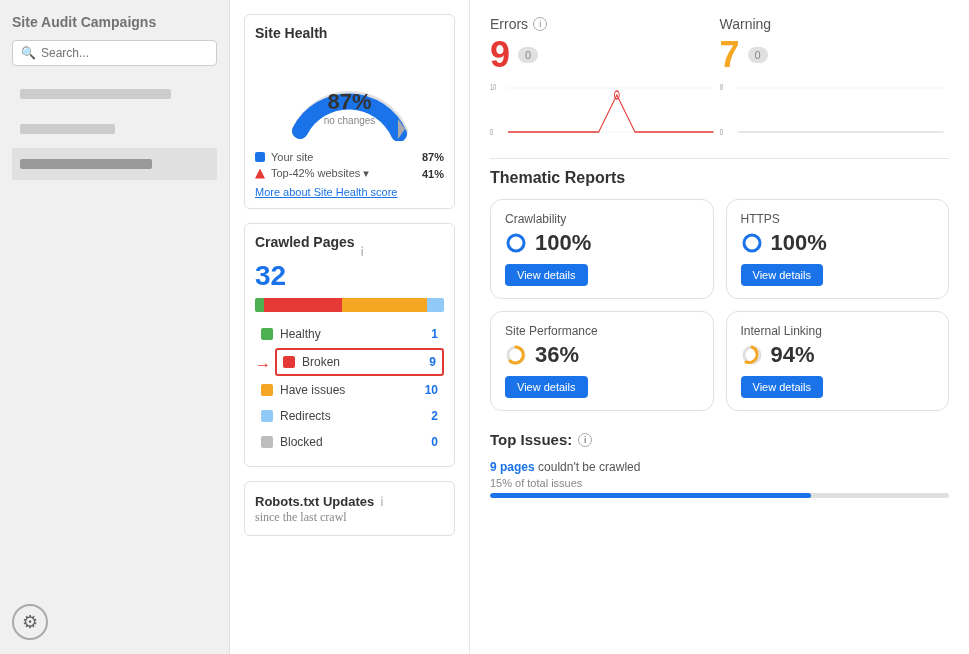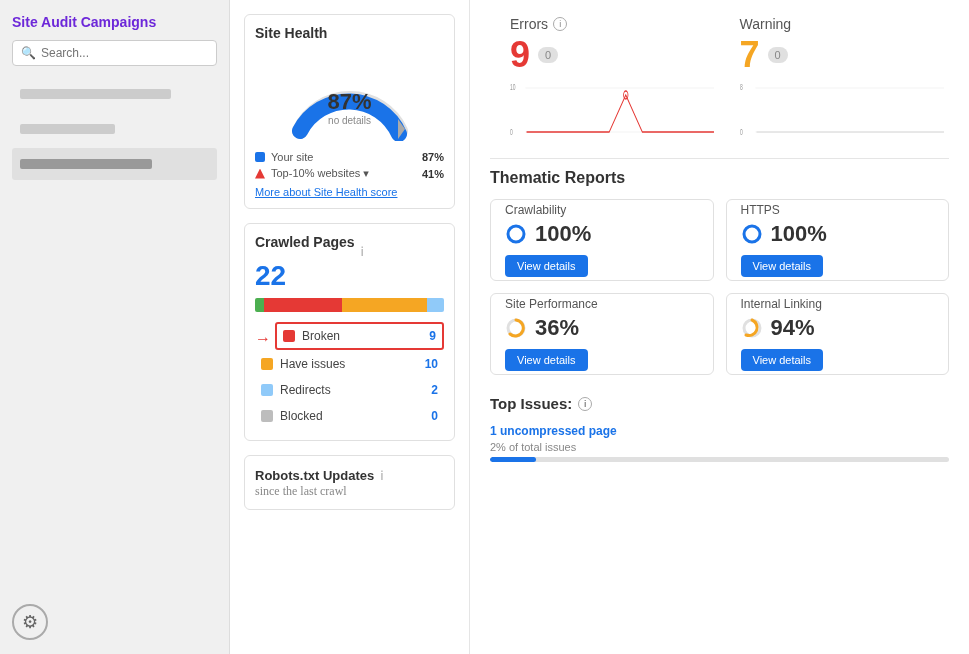--- a/index.html
+++ b/index.html
@@ -11,21 +11,21 @@
       background: #f0f0f0;
       border-right: 1px solid #ddd;
       display: flex;
       flex-direction: column;
       padding: 14px 12px;
       flex-shrink: 0;
     }
     .sidebar-title {
       font-size: 14px;
       font-weight: bold;
-      color: #6d28d9;
+      color: #737373;
       margin-bottom: 10px;
     }
     .search-box {
       display: flex;
       align-items: center;
       background: #fff;
       border: 1px solid #ccc;
       border-radius: 4px;
       padding: 5px 8px;
       margin-bottom: 12px;
@@ -215,21 +215,20 @@
     }
 
     
     .metrics-row {
       display: flex;
       gap: 0;
       margin-bottom: 10px;
     }
     .metric-block {
       flex: 1;
-      margin-left: 20px;
     }
     .metric-label {
       font-size: 14px;
       color: #555;
       display: flex;
       align-items: center;
       gap: 5px;
       margin-bottom: 2px;
     }
     .metric-label .info-icon {
@@ -281,22 +280,22 @@
 
     
     .thematic-grid {
       display: grid;
       grid-template-columns: 1fr 1fr;
       gap: 12px;
       margin-bottom: 20px;
     }
     .thematic-card {
       border: 1px solid #e0e0e0;
-      border-radius: 6px;
-      padding: 3px 14px;
+      border-radius: 12px;
+      padding: 12px 14px;
     }
     .thematic-card-title {
       font-size: 12px;
       color: #555;
       margin-bottom: 4px;
     }
     .thematic-pct-row {
       display: flex;
       align-items: center;
       gap: 8px;
@@ -400,52 +399,57 @@
       <svg class="donut-svg" width="140" height="90" viewBox="0 0 140 90">
 
         <path d="M 20 80 A 55 55 0 0 1 120 80" fill="none" stroke="#e0e0e0" stroke-width="16" stroke-linecap="round"></path>
 
         <path d="M 20 80 A 55 55 0 0 1 119 83" fill="none" stroke="#1a73e8" stroke-width="16" stroke-linecap="round"></path>
 
         <polygon points="118,68 125,78 118,88" fill="#aaa"></polygon>
       </svg>
       <div class="donut-center" style="top:62%; left:50%;">
         <div class="donut-pct">87%</div>
-        <div class="donut-sub">no details</div>
+        <div class="donut-sub">no changes</div>
       </div>
     </div>
     <div class="site-health-legend">
       <div class="legend-row">
         <div class="legend-dot" style="background:#1a73e8;"></div>
         <span class="legend-label">Your site</span>
         <span class="legend-val">87%</span>
       </div>
       <div class="legend-row">
         <div class="legend-dot" style="background:#e53935; clip-path: polygon(50% 0%, 0% 100%, 100% 100%); border-radius:0;"></div>
-        <span class="legend-label">Top-10% websites ▾</span>
+        <span class="legend-label">Top-42% websites ▾</span>
         <span class="legend-val">41%</span>
       </div>
     </div>
     <a class="more-link">More about Site Health score</a>
   </div>
 
   <div class="card">
     <div style="display:flex;align-items:flex-end;gap:6px;">
       <span class="card-title">Crawled Pages</span>
       <span style="color:#aaa;font-size:13px;">ℹ</span>
     </div>
-    <div class="crawled-num">22</div>
+    <div class="crawled-num">32</div>
     <div class="bar-stack">
       <div class="bar-seg" style="width:5%;background:#4caf50;"></div>
       <div class="bar-seg" style="width:41%;background:#e53935;"></div>
       <div class="bar-seg" style="width:45%;background:#f5a623;"></div>
       <div class="bar-seg" style="width:9%;background:#90caf9;"></div>
     </div>
     <div class="pages-legend">
 
+      <div class="pl-row">
+        <div class="pl-dot" style="background:#4caf50;"></div>
+        <span class="pl-label">Healthy</span>
+        <span class="pl-val">1</span>
+      </div>
 
       <div style="display:flex;align-items:center;">
         <span style="color:#e53935;font-size:16px;margin-right:4px;">→</span>
         <div class="pl-row highlighted" style="flex:1;">
           <div class="pl-dot" style="background:#e53935;"></div>
           <span class="pl-label">Broken</span>
           <span class="pl-val">9</span>
         </div>
       </div>
 
@@ -578,24 +582,24 @@
       <button class="view-details-btn">View details</button>
     </div>
 
   </div>
 
   <div class="top-issues-title">
     <span>Top Issues:</span>
     <span class="info-icon" style="width:14px;height:14px;border-radius:50%;border:1px solid #aaa;display:inline-flex;align-items:center;justify-content:center;font-size:9px;color:#888;">i</span>
   </div>
 
-
   <div class="issue-item">
     <div class="issue-title">
-      <a>1 uncompressed page</a>
-    </div>
-    <div class="issue-sub">2% of total issues</div>
+      <a>9 pages</a><span> couldn't be crawled</span>
+    </div>
+    <div class="issue-sub">15% of total issues</div>
     <div class="issue-bar-wrap">
-      <div class="issue-bar-fill" style="width:10%;background:#1a73e8;"></div>
-    </div>
-  </div>
+      <div class="issue-bar-fill" style="width:70%;background:#1a73e8;"></div>
+    </div>
+  </div>
+
 
 </div>
 
 </body></html>

